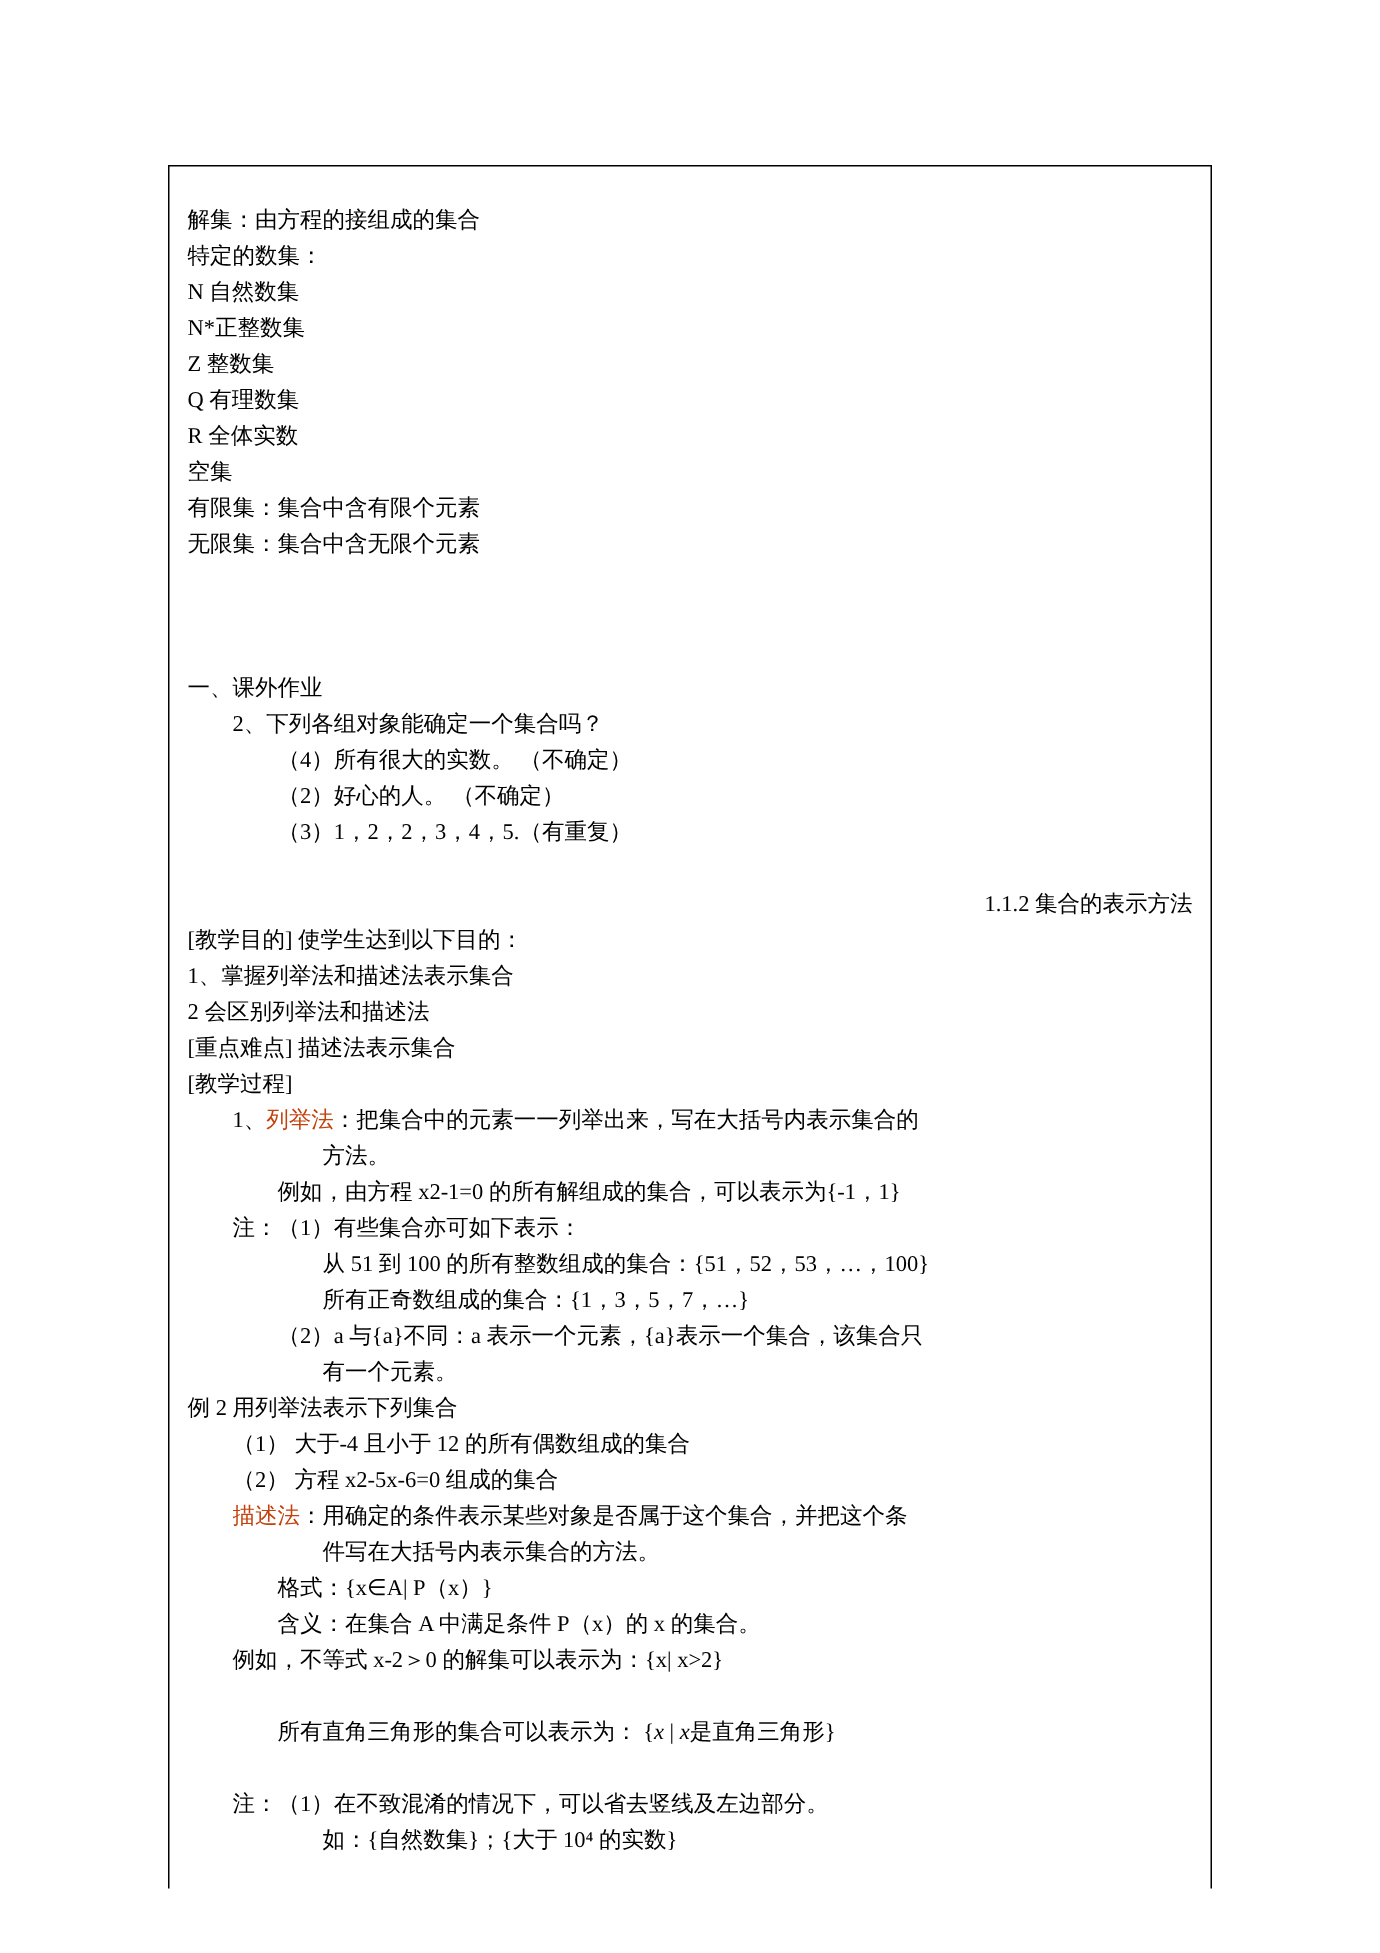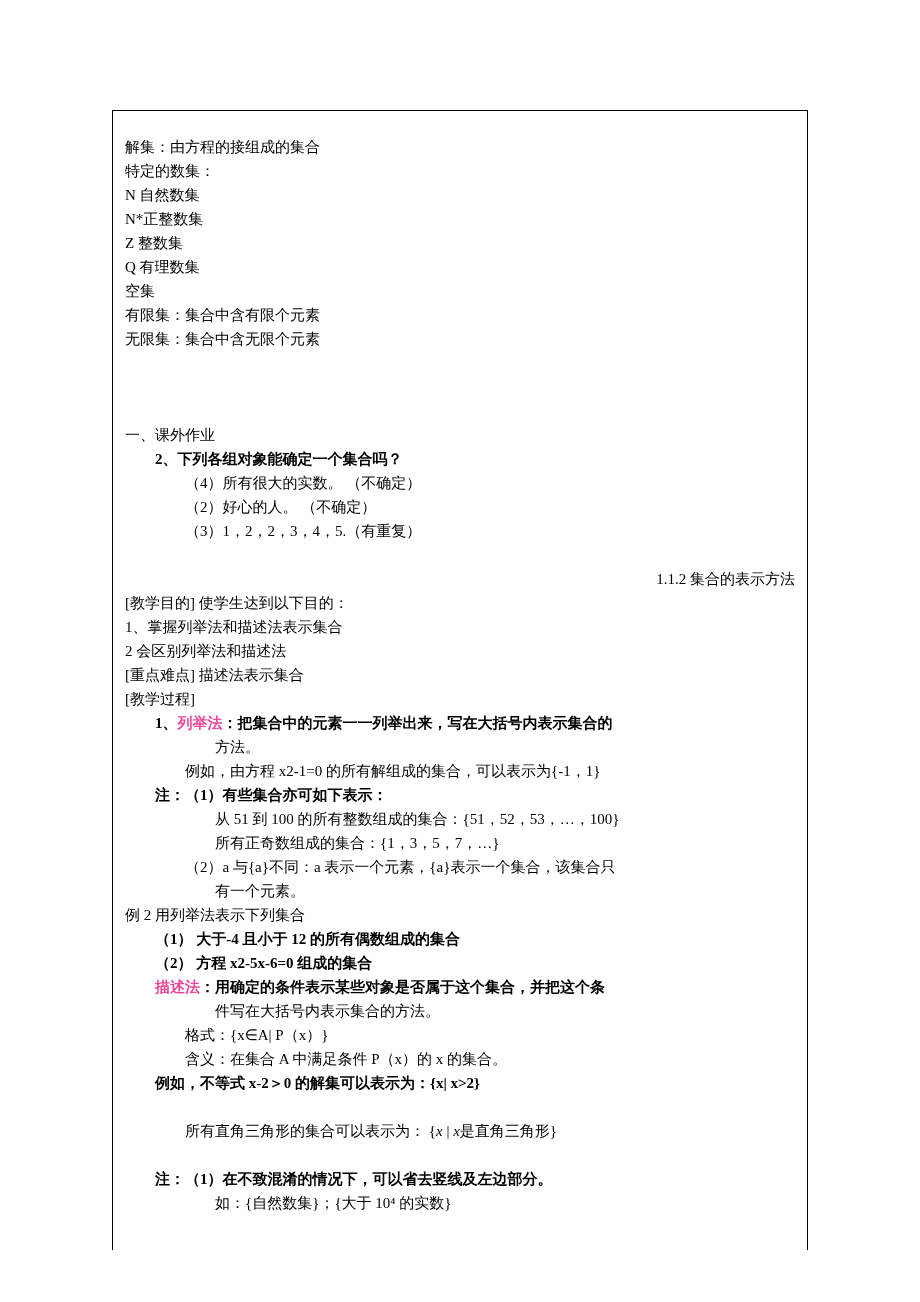--- a/index.html
+++ b/index.html
@@ -20,45 +20,46 @@
     position: relative;
   }
   .frame {
     border: 1px solid #000;
     border-bottom: none;
     padding: 24px 12px 20px 12px;
     min-height: 1140px;
     box-sizing: border-box;
   }
   .line { display: block; }
-  .ind1 { padding-left: 2em; font-weight: bold; }
+  .ind1 { padding-left: 2em; }
   .ind2 { padding-left: 4em; }
   .ind3 { padding-left: 6em; }
   .gap  { height: 1.6em; }
   .gap2 { height: 3.2em; }
   .center { text-align: right; }
-  .link { color: #ec4899; }
+  .link { color: #c2410c; }
   .formula {
     font-family: "Times New Roman", serif;
     font-style: italic;
   }
   .formula .up { font-style: normal; }
 </style>
 </head>
 <body>
 
 <div class="page">
   <div class="frame">
 
     <span class="line">解集：由方程的接组成的集合</span>
     <span class="line">特定的数集：</span>
     <span class="line">N 自然数集</span>
     <span class="line">N*正整数集</span>
     <span class="line">Z 整数集</span>
     <span class="line">Q 有理数集</span>
+    <span class="line">R 全体实数</span>
     <span class="line">空集</span>
     <span class="line">有限集：集合中含有限个元素</span>
     <span class="line">无限集：集合中含无限个元素</span>
 
     <div class="gap2"></div>
     <div class="gap"></div>
 
     <span class="line">一、课外作业</span>
     <span class="line ind1">2、下列各组对象能确定一个集合吗？</span>
     <span class="line ind2">（4）所有很大的实数。  （不确定）</span>

